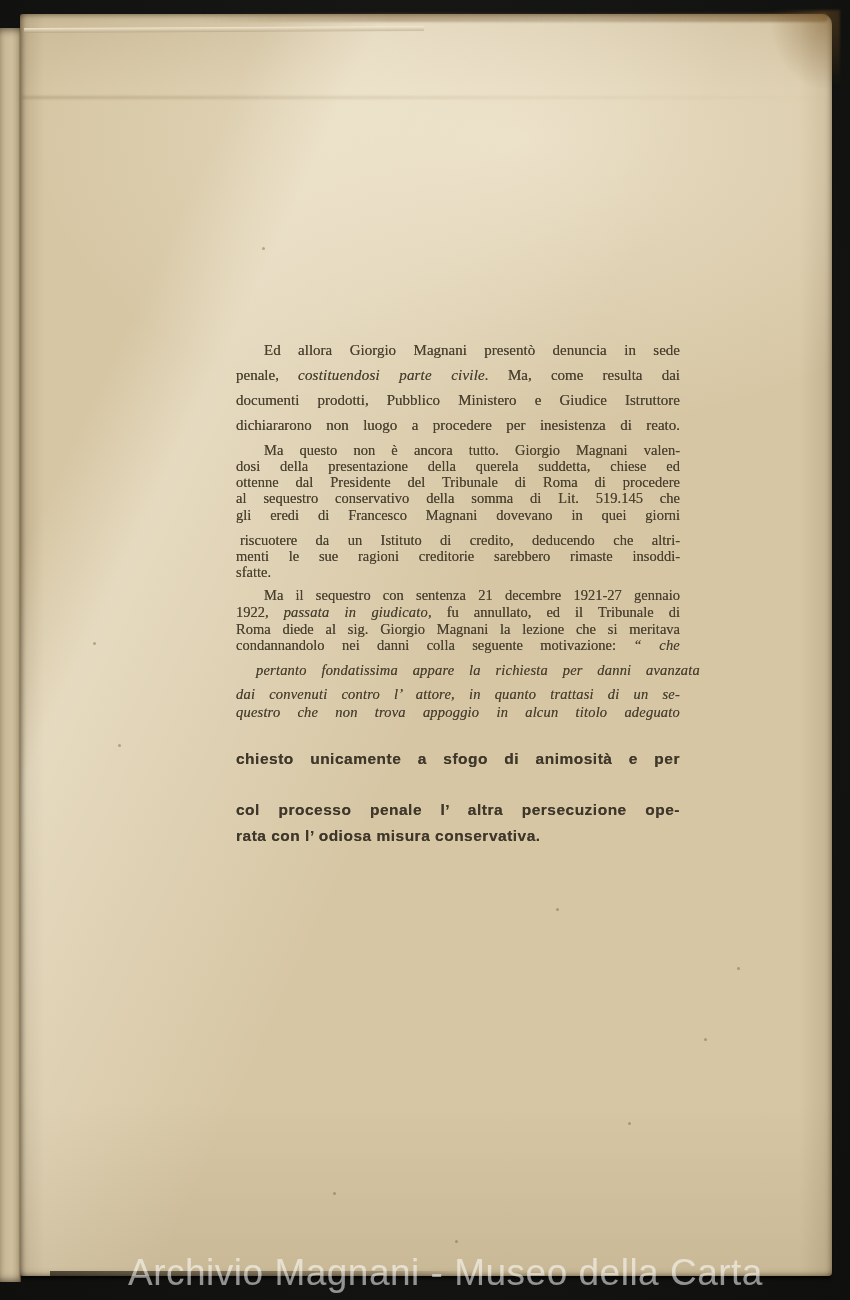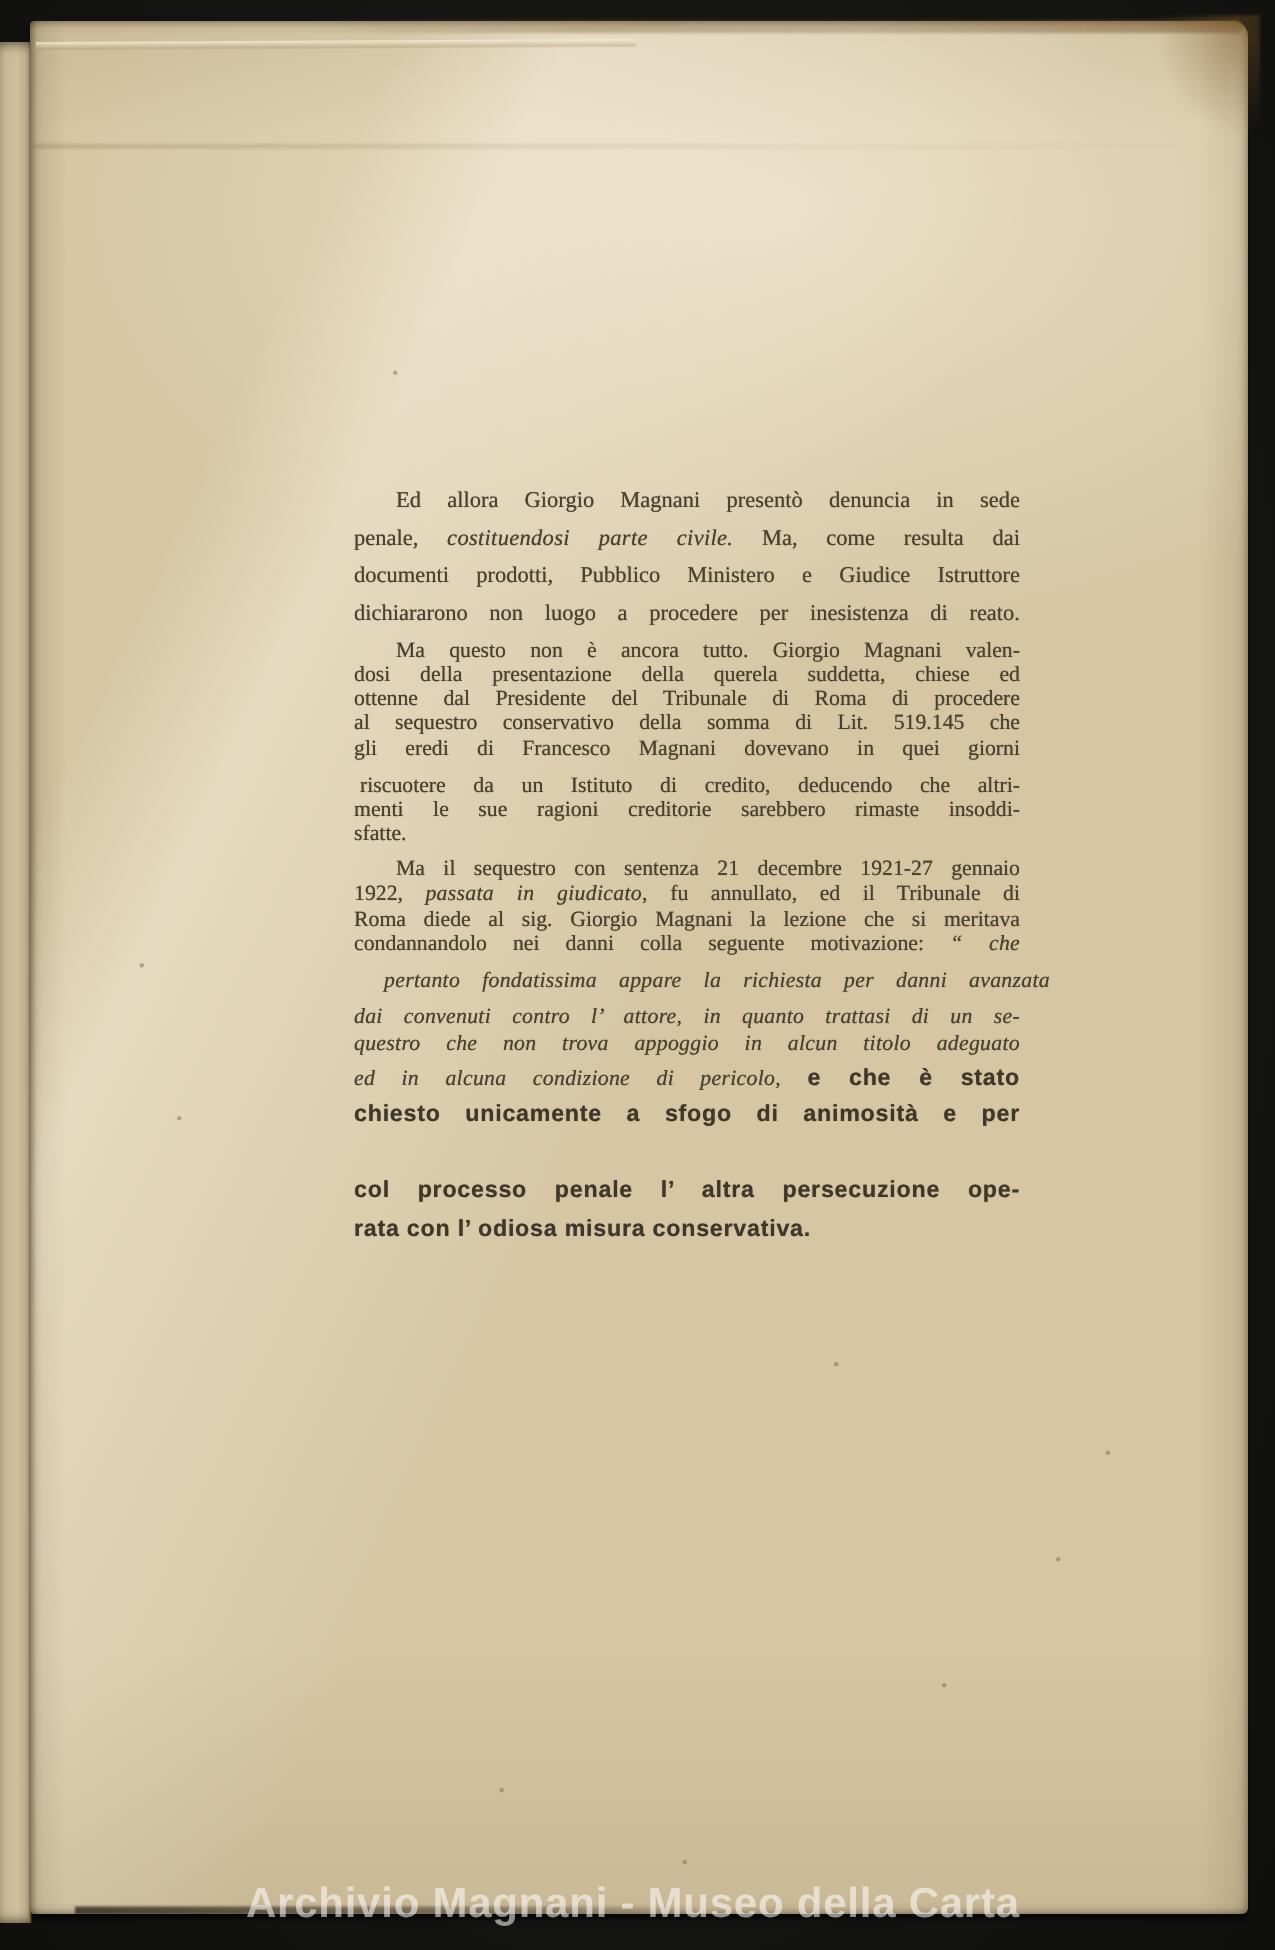--- a/index.html
+++ b/index.html
@@ -60,21 +60,21 @@
   }
   .bottom-gap{
     position:absolute;left:50px;top:1271px;width:420px;height:5px;
     background:linear-gradient(to right, rgba(15,10,5,.65), rgba(15,10,5,.2) 80%, rgba(15,10,5,0));
     filter:blur(.6px);
   }
   .speck{position:absolute;width:3px;height:3px;border-radius:50%;background:rgba(122,84,44,.42);}
 
   
   .text-block{
-    position:absolute;left:216px;top:0;width:444px;height:1008px;
+    position:absolute;left:216px;top:16px;width:444px;height:1008px;
   }
   .line{
     position:absolute;left:0;width:444px;
     font-family:"Liberation Serif", serif;
     font-size:14.5px;line-height:1.15;
     color:#49402f;
     text-align:justify;text-align-last:justify;
     text-shadow:0 0 .6px rgba(73,64,47,.75);
   }
   .line.left{text-align:left;text-align-last:left;}
@@ -84,23 +84,23 @@
     font-family:"Liberation Sans", sans-serif;
     font-weight:700;font-size:15.5px;letter-spacing:.5px;
     color:#3e372a;
     text-align:right;
   }
 
   
   .watermark{
     position:absolute;left:128px;top:1254px;
     font-family:"Liberation Sans", sans-serif;
-    font-size:28px;line-height:1.05;font-weight:700;
+    font-size:37px;line-height:1.05;font-weight:400;
     color:rgba(255,255,255,.55);
-    letter-spacing:.5px;white-space:nowrap;margin-left:36px;
+    letter-spacing:.5px;white-space:nowrap;
   }
 </style>
 </head>
 <body>
 
 <div class="stack-edge"></div>
 
 <div class="page">
   <div class="text-block">
       <div class="line p1" style="top: 312px; text-indent: 28px;"><span>Ed allora Giorgio Magnani presentò denuncia in sede</span></div>
@@ -115,21 +115,20 @@
       <div class="line" style="top: 502px; text-indent: 4px;"><span>riscuotere da un Istituto di credito, deducendo che altri-</span></div>
       <div class="line" style="top: 518px;"><span>menti le sue ragioni creditorie sarebbero rimaste insoddi-</span></div>
       <div class="line left" style="top: 534px; text-align: center;"><span>sfatte.</span></div>
       <div class="line" style="top: 557px; text-indent: 28px;"><span>Ma il sequestro con sentenza 21 decembre 1921-27 gennaio</span></div>
       <div class="line" style="top: 574px;"><span>1922, </span><span class="it">passata in giudicato,</span><span> fu annullato, ed il Tribunale di</span></div>
       <div class="line" style="top: 591px;"><span>Roma diede al sig. Giorgio Magnani la lezione che si meritava</span></div>
       <div class="line" style="top: 607px;"><span>condannandolo nei danni colla seguente motivazione: </span><span class="it">“ che</span></div>
       <div class="line" style="top: 632px; margin-left: 20px;"><span class="it">pertanto fondatissima appare la richiesta per danni avanzata</span></div>
       <div class="line" style="top: 656px;"><span class="it">dai convenuti contro l’ attore, in quanto trattasi di un se-</span></div>
       <div class="line" style="top: 674px;"><span class="it">questro che non trova appoggio in alcun titolo adeguato</span></div>
-      <div class="line" style="top: 696px;"><span class="it">ed in alcuna condizione di pericolo, </span><span class="bd">e che è stato</span></div>
       <div class="line" style="top: 720px;"><span class="bd">chiesto unicamente a sfogo di animosità e per</span></div>
       <div class="line" style="top: 771px;"><span class="bd">col processo penale l’ altra persecuzione ope-</span></div>
       <div class="line left" style="top: 797px;"><span class="bd">rata con l’ odiosa misura conservativa.</span></div>
     </div>
 </div>
 
 <div class="top-lip"></div>
 <div class="crease"></div>
 <div class="grime-top"></div>
 <div class="corner-wear"></div>

